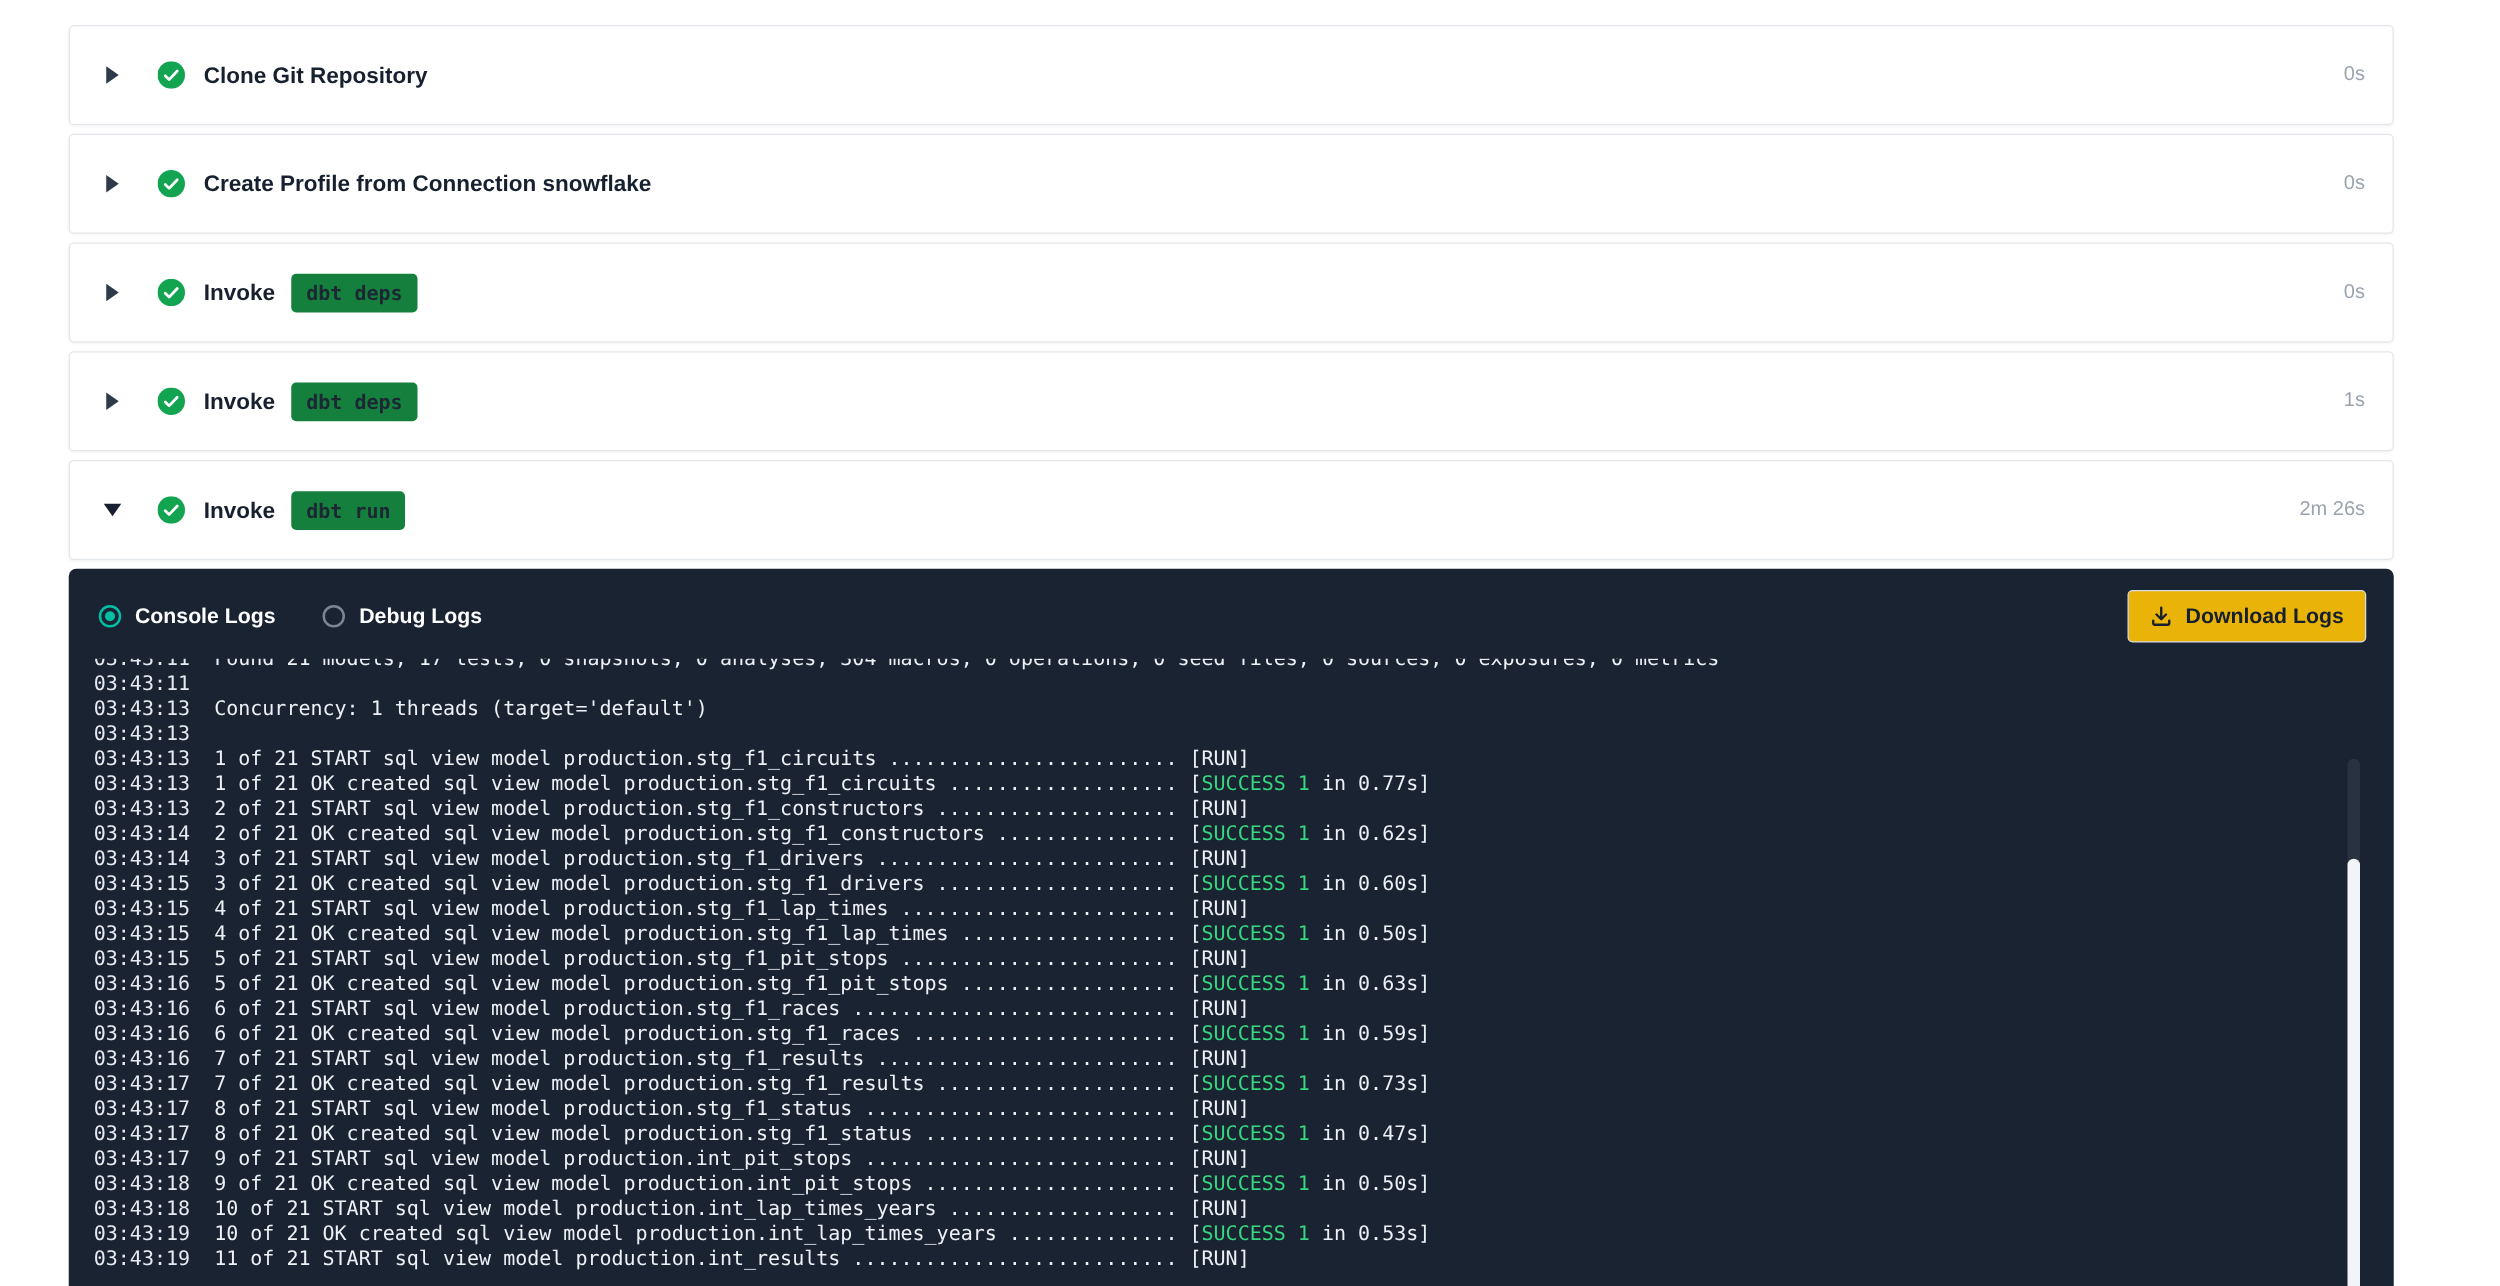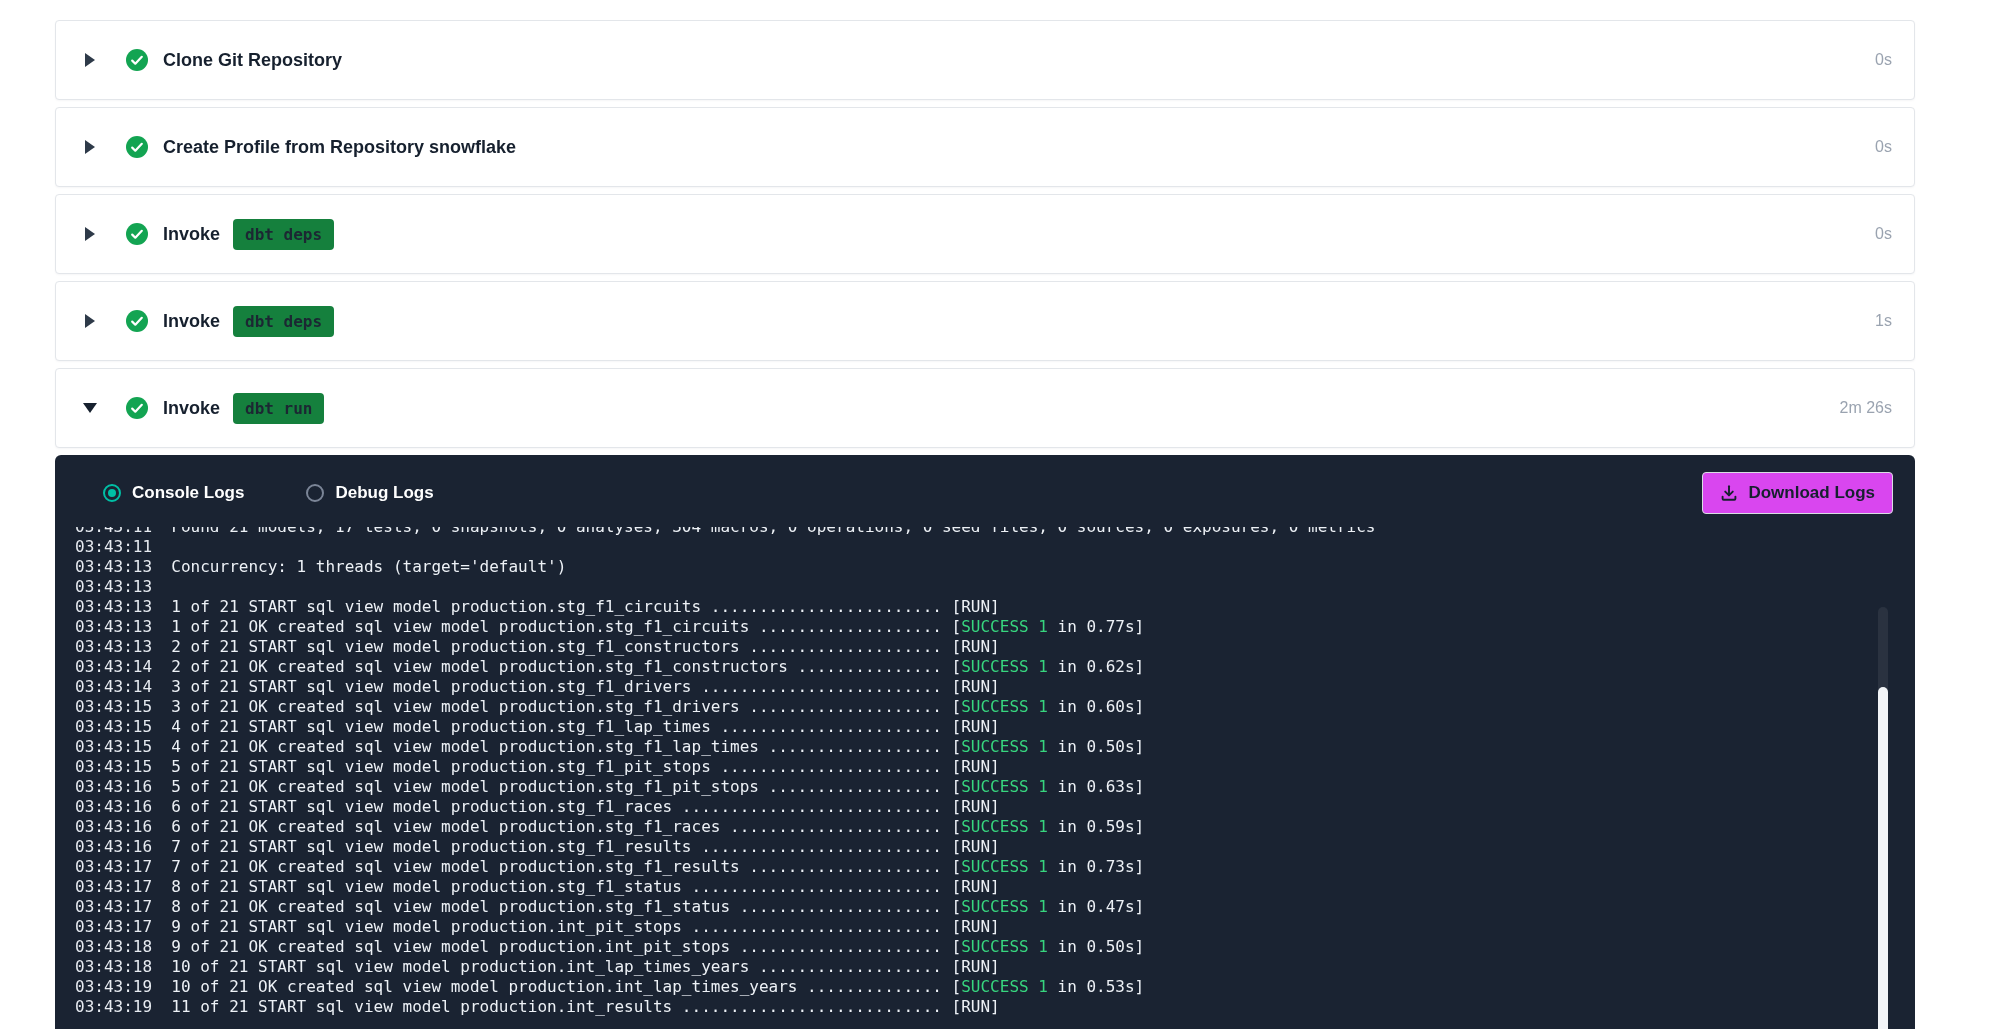--- a/index.html
+++ b/index.html
@@ -36,31 +36,31 @@
     color:#1c2733; background:#15803d; border-radius:4px;
     padding:6px 12px; margin-left:13px;
   }
   .duration { margin-left:auto; font-size:16px; color:#9aa3b0; }
 
   .console {
     background:var(--console-bg,#1a2332); border-radius:6px; height:580px;
     position:relative; overflow:hidden; display:flex; flex-direction:column;
   }
   .console-header { display:flex; align-items:center; padding:17px 22px 13px 24px; flex:none; }
-  .radio-item { display:flex; align-items:center; cursor:pointer; margin-right:38px; background:none; border:none;margin-left:24px; }
+  .radio-item { display:flex; align-items:center; cursor:pointer; margin-right:38px; background:none; border:none; }
   .radio { width:18px; height:18px; border-radius:50%; border:2px solid #7b8597; position:relative; flex:none; }
   .radio.selected { border-color:var(--accent-teal,#00bfa5); }
   .radio.selected::after {
     content:""; position:absolute; inset:3px; border-radius:50%;
     background:var(--accent-teal,#00bfa5);
   }
   .radio-label { color:#ffffff; font-size:17px; font-weight:700; margin-left:11px; font-family:inherit; }
   .download-btn {
     margin-left:auto; display:flex; align-items:center; gap:10px;
-    background:#d946ef; border:1px solid #d9dde3; border-radius:4px;
+    background:#eab308; border:1px solid #d9dde3; border-radius:4px;
     padding:10px 17px; font-family:inherit; font-size:17px; font-weight:700;
     color:#16202e; cursor:pointer;
   }
   .dl-icon { display:flex; }
 
   .log-area { position:relative; padding:0 24px 0 20px; flex:1; overflow:hidden; }
   .log-lines {
     font-family:"DejaVu Sans Mono", monospace; font-size:16px; line-height:20px;
     color:#edf1f6; white-space:pre;
   }
@@ -97,21 +97,21 @@
         <span class="duration">0s</span>
       </div>
       <div class="step-row">
         <span class="caret"></span>
         <span class="check">
           <svg width="22" height="22" viewBox="0 0 22 22">
             <circle cx="11" cy="11" r="11"></circle>
             <path d="M6.2 11.6l3.1 3.1 6.5-6.9" fill="none" stroke="#fff" stroke-width="2.2" stroke-linecap="round" stroke-linejoin="round"></path>
           </svg>
         </span>
-        <span class="step-label">Create Profile from Repository snowflake</span>
+        <span class="step-label">Create Profile from Connection snowflake</span>
         <span class="duration">0s</span>
       </div>
       <div class="step-row">
         <span class="caret"></span>
         <span class="check">
           <svg width="22" height="22" viewBox="0 0 22 22">
             <circle cx="11" cy="11" r="11"></circle>
             <path d="M6.2 11.6l3.1 3.1 6.5-6.9" fill="none" stroke="#fff" stroke-width="2.2" stroke-linecap="round" stroke-linejoin="round"></path>
           </svg>
         </span>

